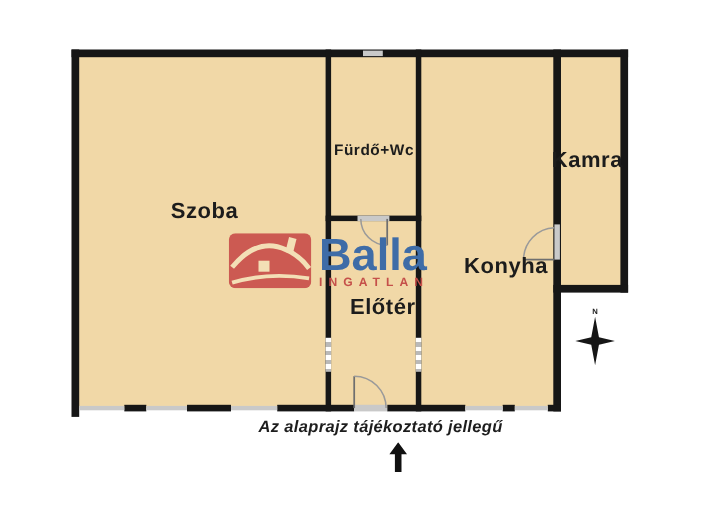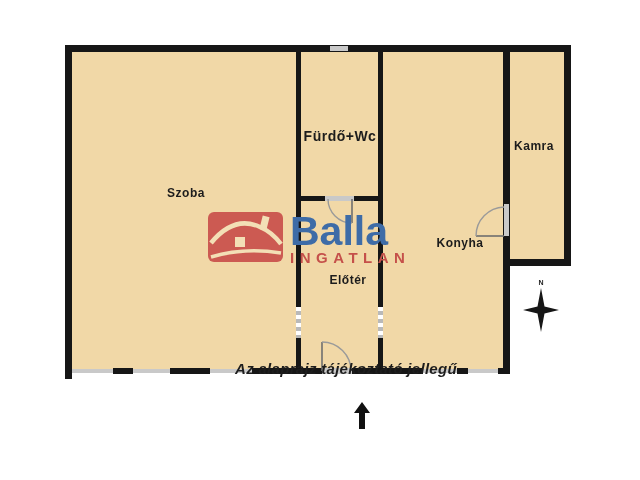--- a/index.html
+++ b/index.html
@@ -13,44 +13,44 @@
   .wall{position:absolute;background:var(--wall,#161616);}
   .window{position:absolute;background:var(--window,#c9c9c9);}
   .door-slab{position:absolute;background:var(--window,#c9c9c9);}
   .opening-dashed{
     position:absolute;
     background:repeating-linear-gradient(180deg,#ffffff 0 4px,#b9b9b9 4px 8px);
   }
   .room-label{
     position:absolute;transform:translate(-50%,-50%);
     font-weight:bold;color:var(--label,#1c1c1c);white-space:nowrap;
-    font-size:12px;letter-spacing:0.5px;
+    font-size:20px;letter-spacing:0.5px;
   }
   .room-label.small{font-size:14px;}
   .door-svg{position:absolute;left:0;top:0;pointer-events:none;}
 
   
   .logo{position:absolute;left:208px;top:212px;display:flex;align-items:flex-start;}
   .logo-house{flex:0 0 auto;}
   .logo-text{margin-left:7px;display:flex;flex-direction:column;}
   .logo-brand{
     color:var(--brand_blue,#3e6ca7);font-weight:bold;font-size:41px;
     line-height:38px;letter-spacing:0px;
   }
   .logo-sub{
-    color:var(--brand_red,#c5504a);font-weight:bold;font-size:15px;
+    color:var(--brand_red,#c5504a);font-weight:bold;font-size:11px;
     letter-spacing:5.5px;line-height:15px;margin-top:0px;
   }
 
   
   .compass{position:absolute;left:518px;top:276px;}
 
   
   .footer-text{
-    position:absolute;left:176px;top:360px;width:340px;text-align:center;
+    position:absolute;left:176px;top:380px;width:340px;text-align:center;
     font-size:15px;font-weight:bold;font-style:italic;color:#1d1d1d;
     letter-spacing:0.3px;
   }
   .orientation-arrow{position:absolute;left:352px;top:402px;}
 </style>
 </head>
 <body>
 
 <div class="plan">
 

